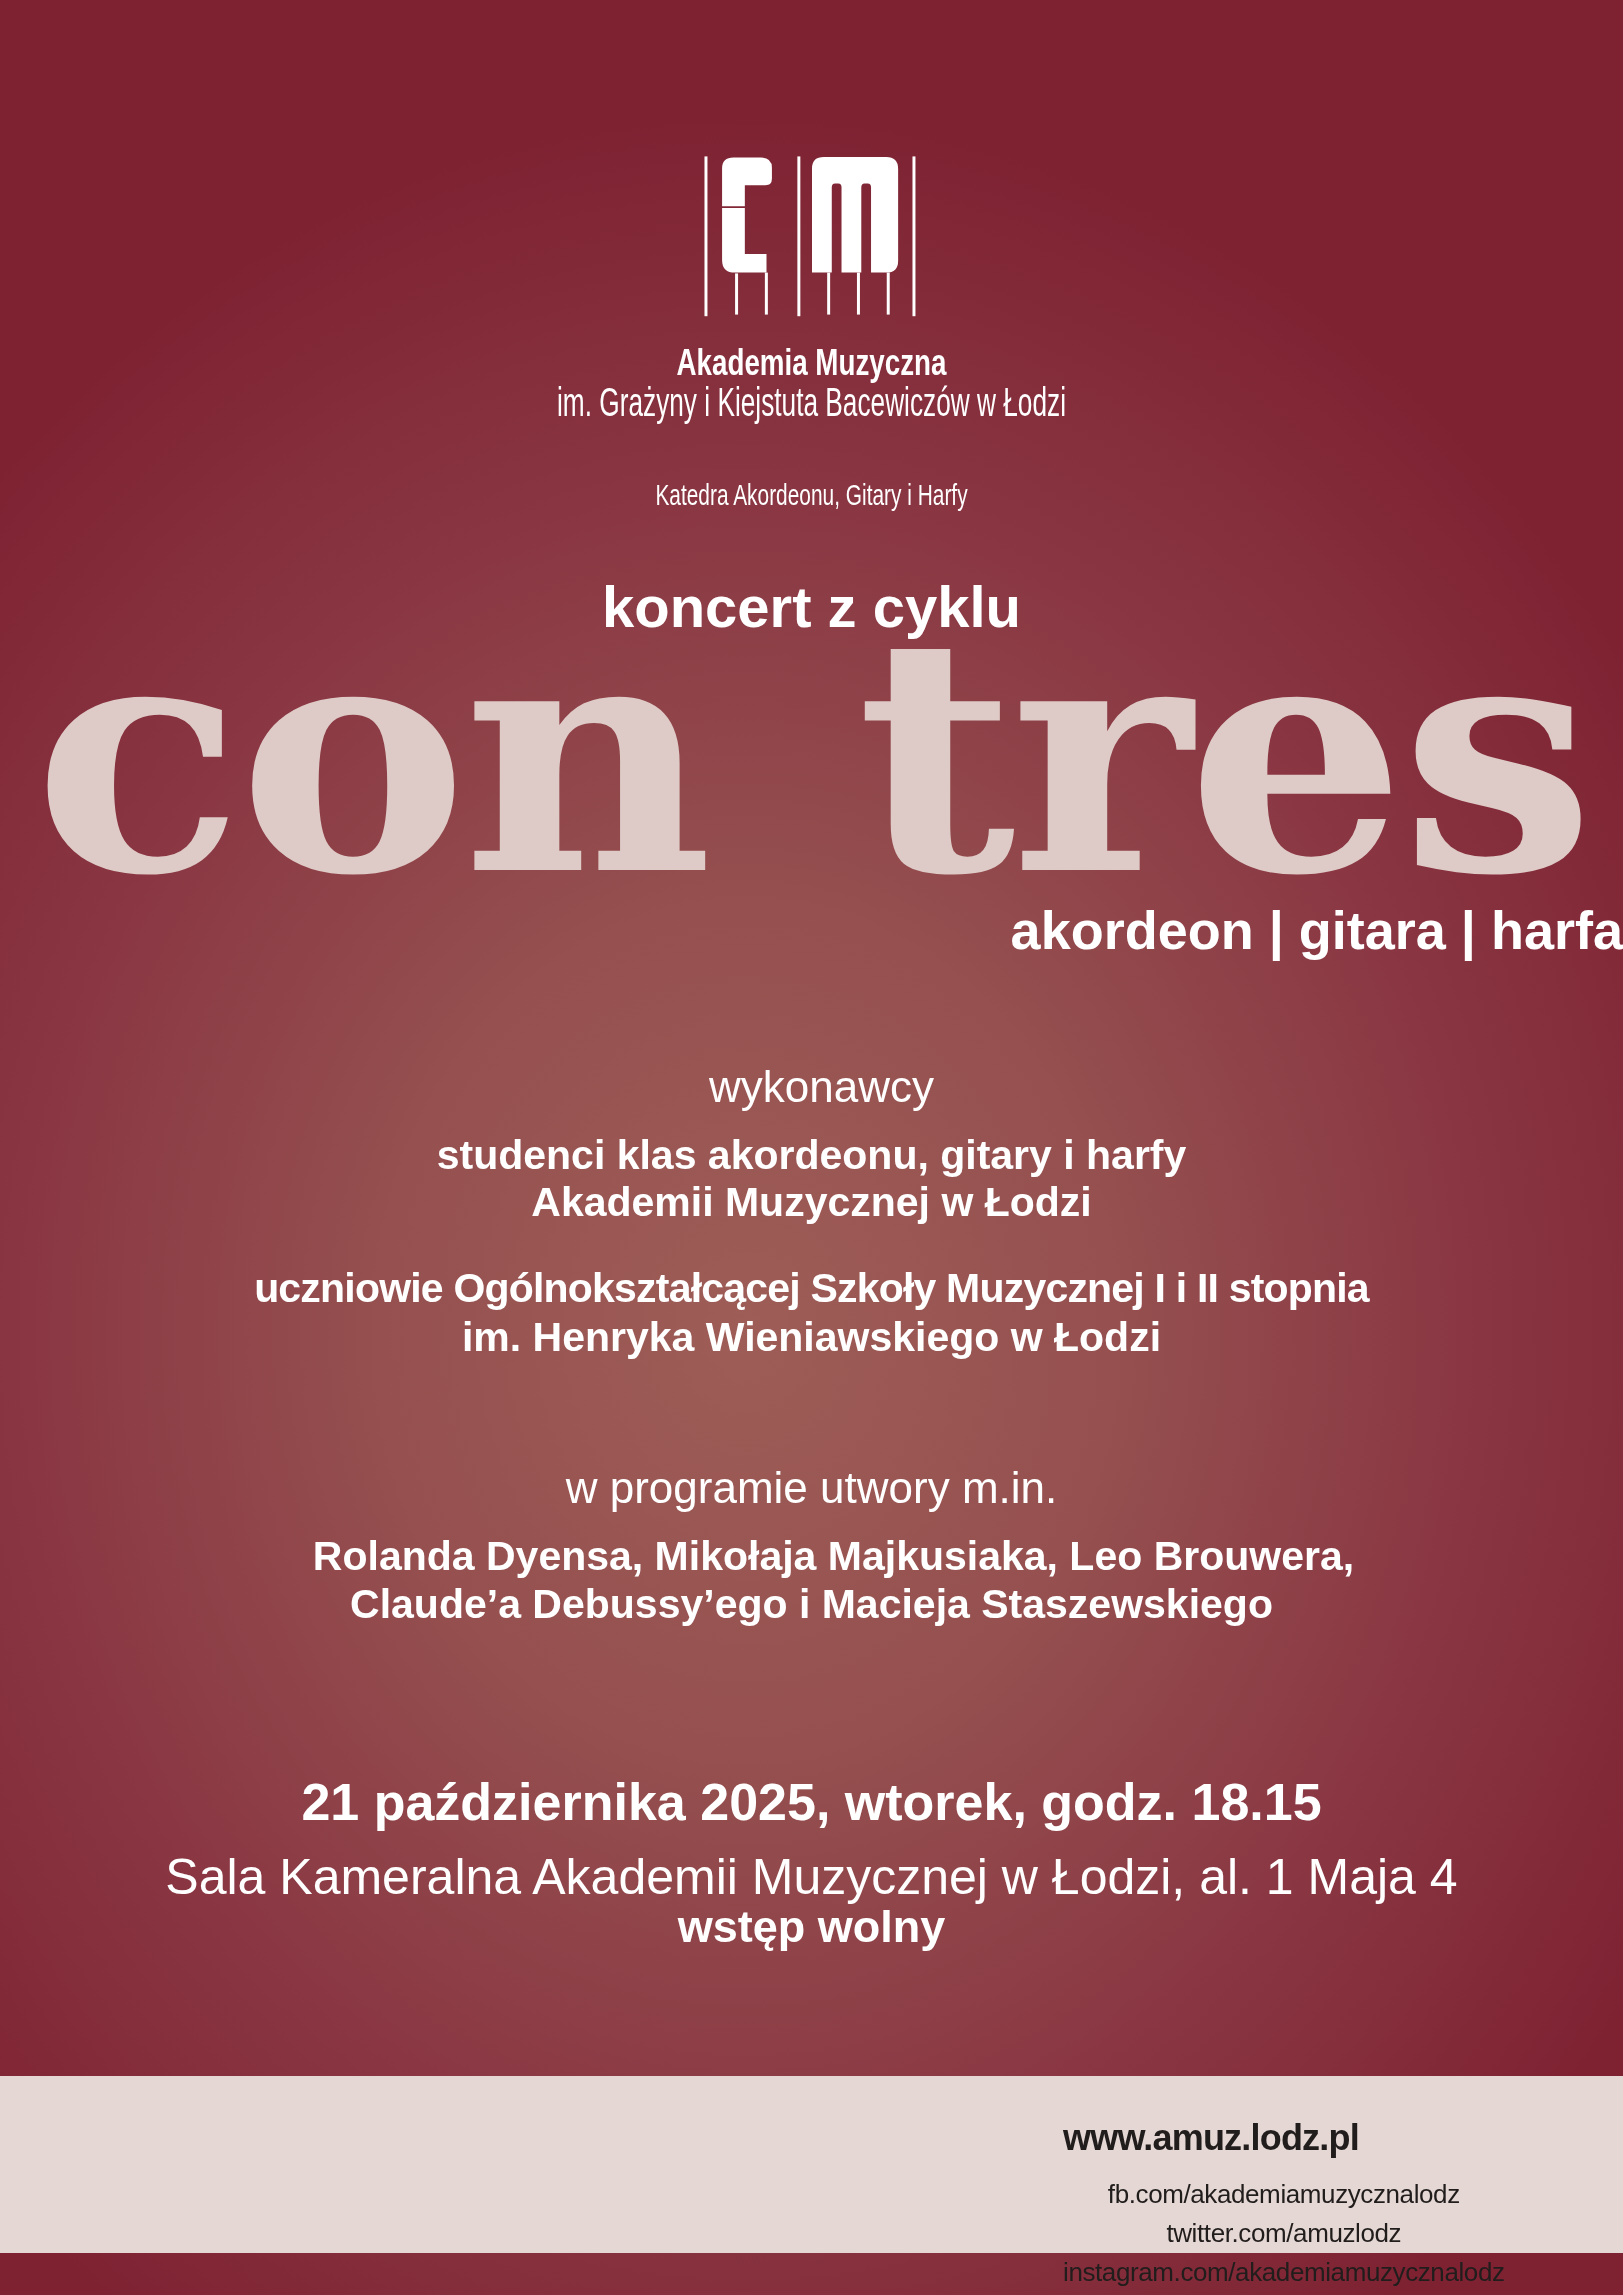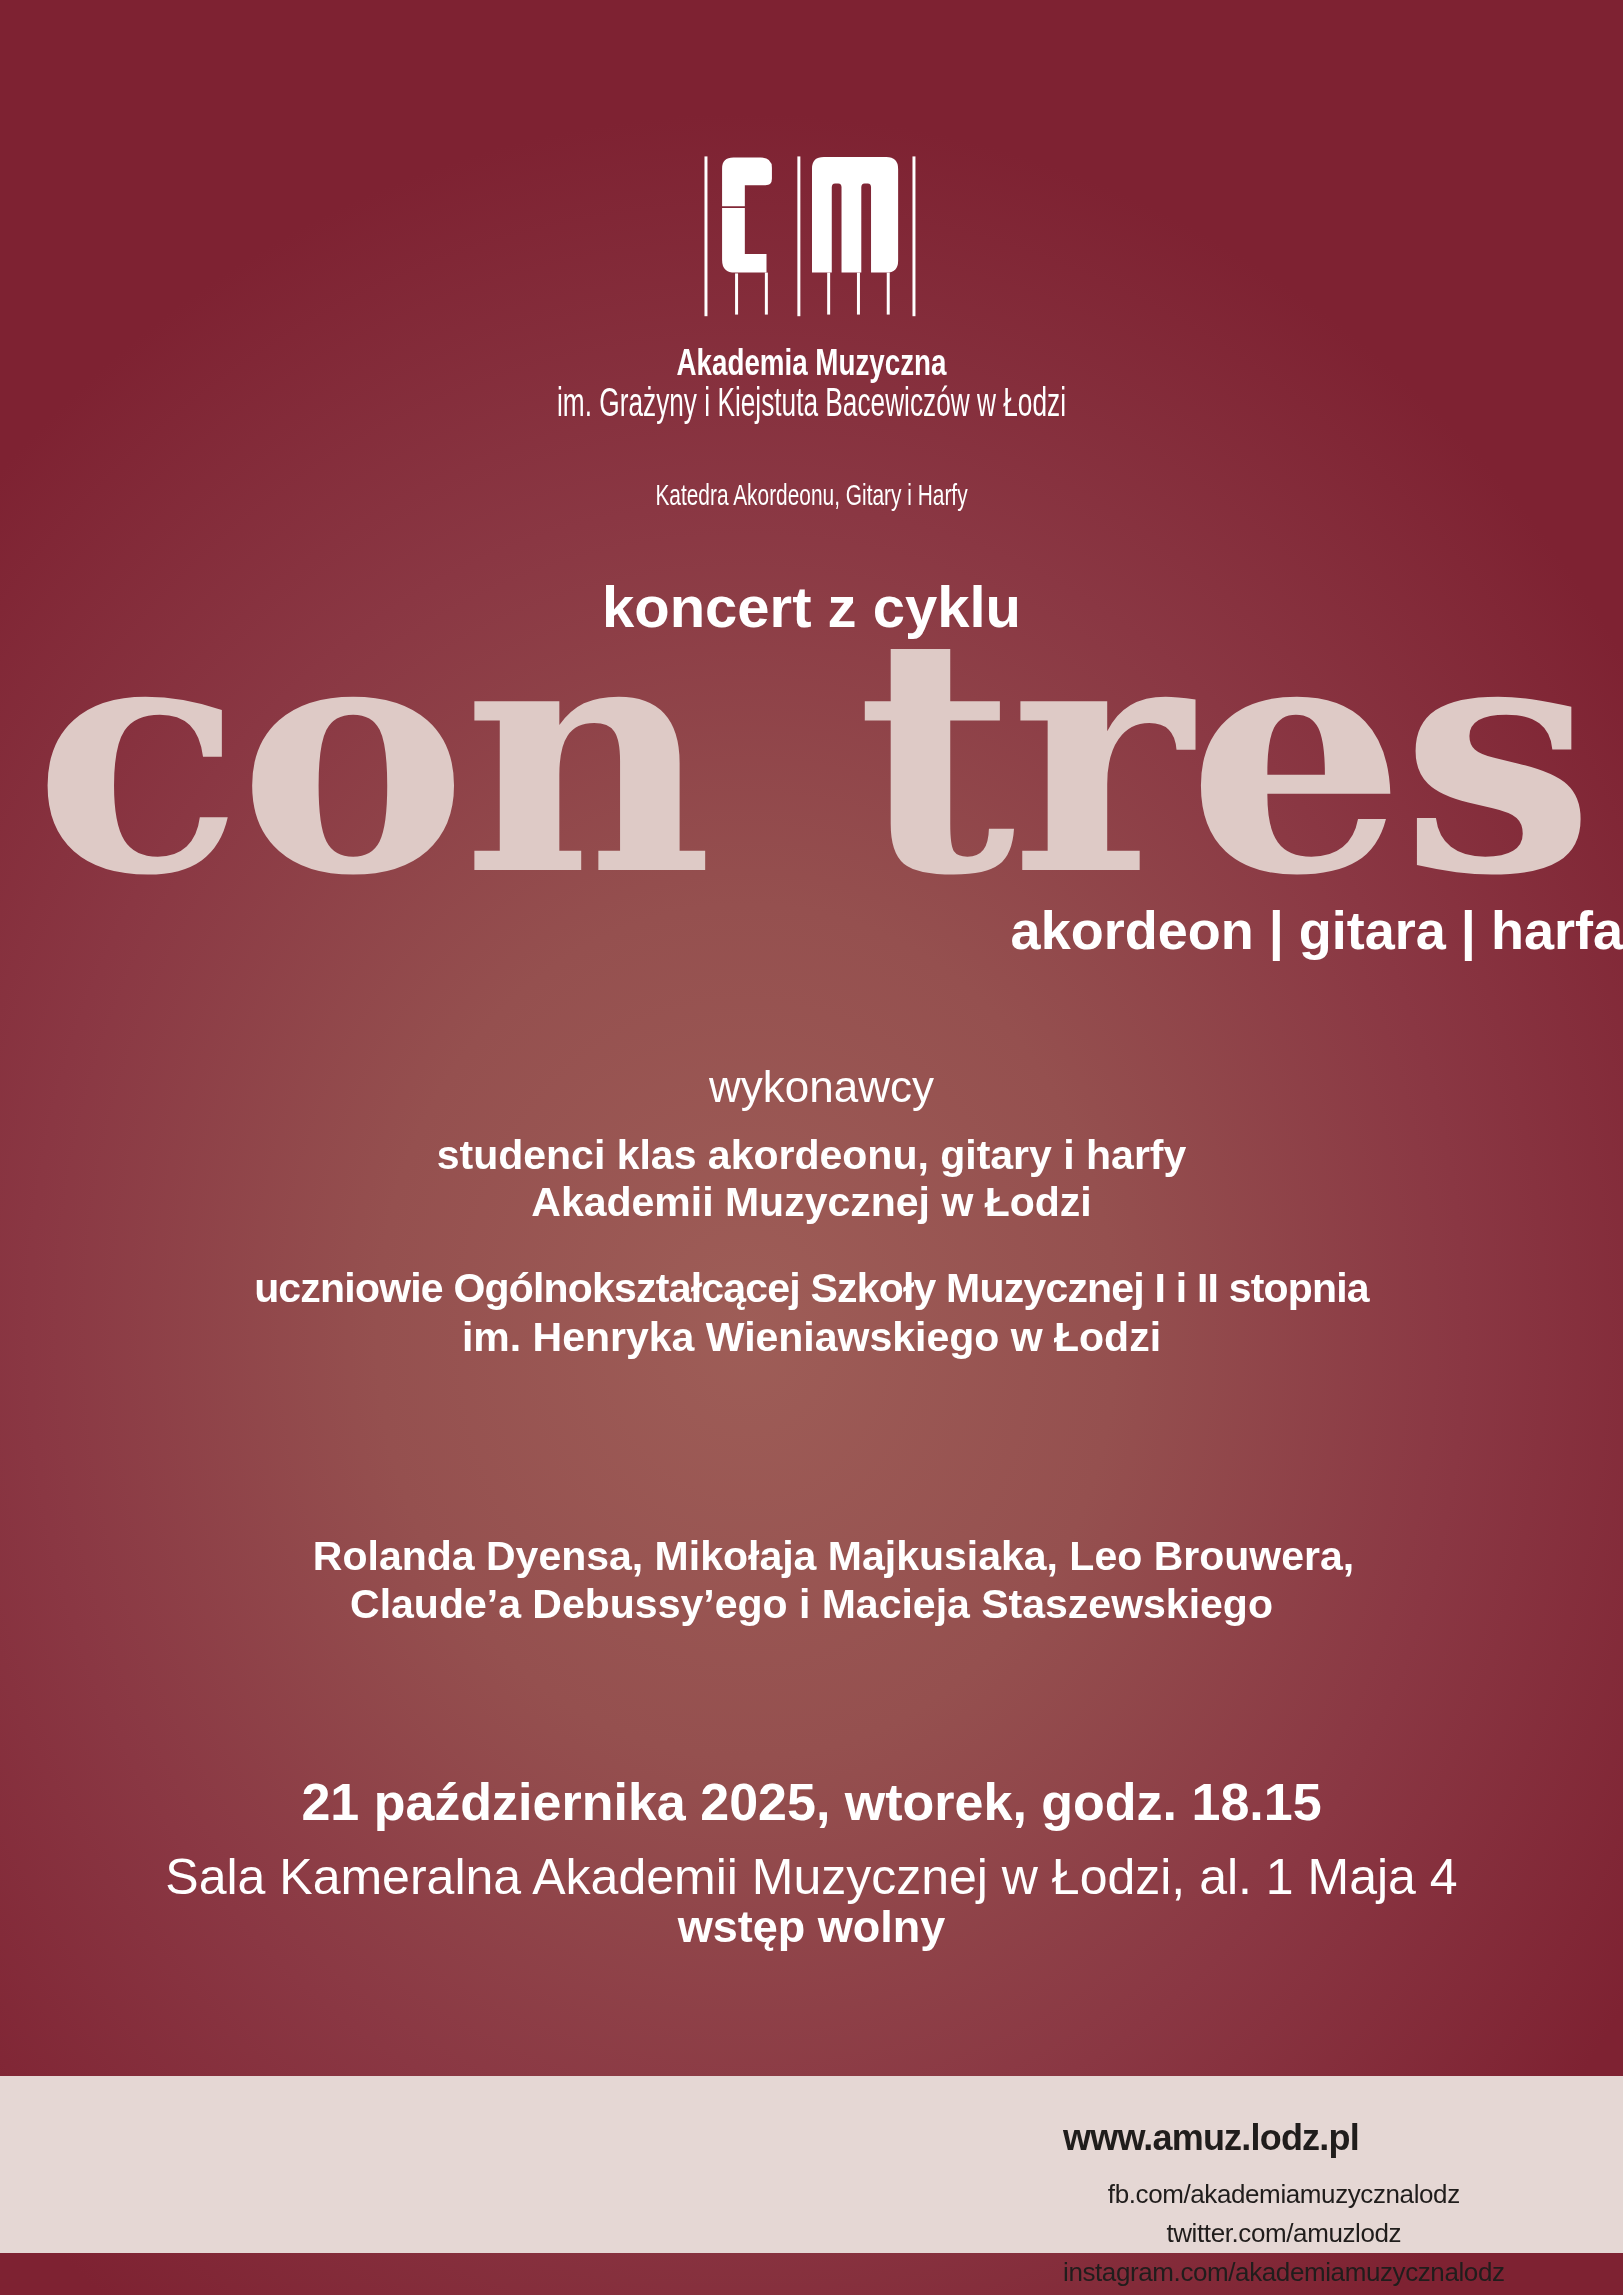--- a/index.html
+++ b/index.html
@@ -96,20 +96,21 @@
   <div class="abs title">con tres</div>
   <div class="abs instruments">akordeon | gitara | harfa</div>
 
   <div class="abs sec-heading h-wykonawcy">wykonawcy</div>
 
   <div class="abs bold-line perf-1a">studenci klas akordeonu, gitary i harfy</div>
   <div class="abs bold-line perf-1b">Akademii Muzycznej w Łodzi</div>
   <div class="abs bold-line perf-2a">uczniowie Ogólnokształcącej Szkoły Muzycznej I i II stopnia</div>
   <div class="abs bold-line perf-2b">im. Henryka Wieniawskiego w Łodzi</div>
 
+  <div class="abs sec-heading h-program">w programie utwory m.in.</div>
   <div class="abs bold-line prog-a">Rolanda Dyensa, Mikołaja Majkusiaka, Leo Brouwera,</div>
   <div class="abs bold-line prog-b">Claude’a Debussy’ego i Macieja Staszewskiego</div>
 
   <div class="abs date-line">21 października 2025, wtorek, godz. 18.15</div>
   <div class="abs venue-line">Sala Kameralna Akademii Muzycznej w Łodzi, al. 1 Maja 4</div>
   <div class="abs admission">wstęp wolny</div>
 
   <div class="footer">
     <div class="website">www.amuz.lodz.pl</div>
     <div class="social">

